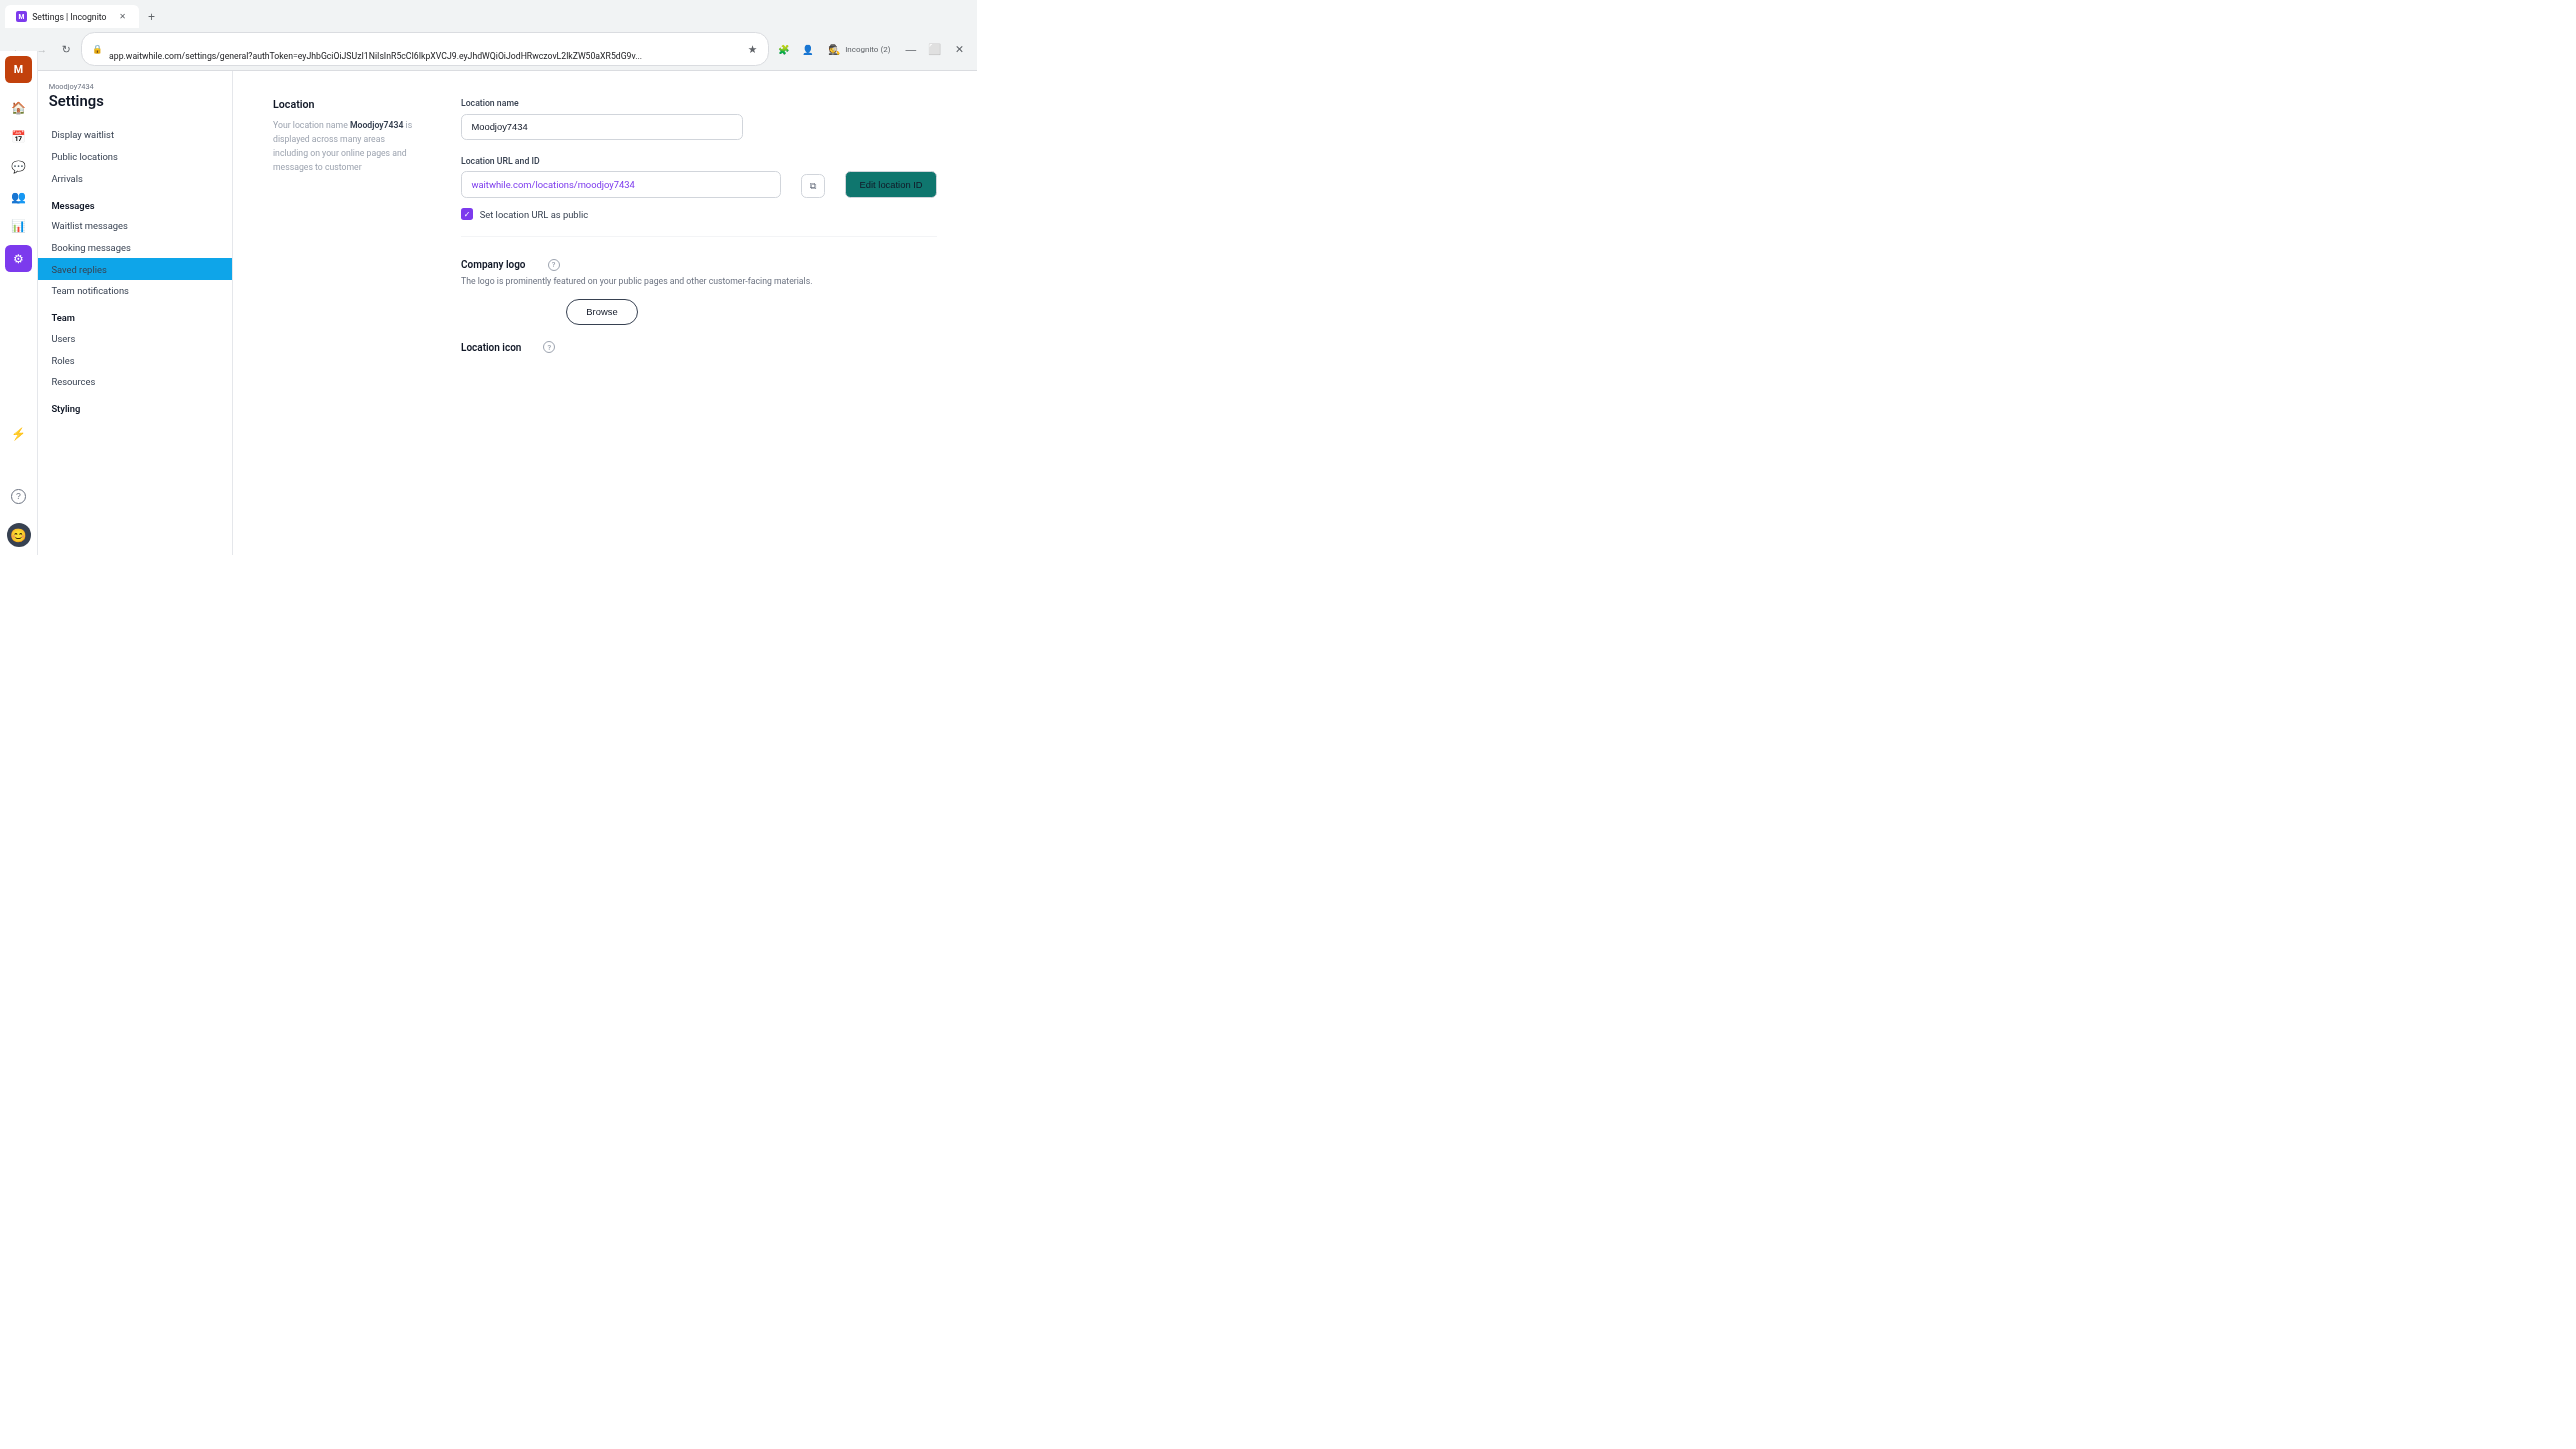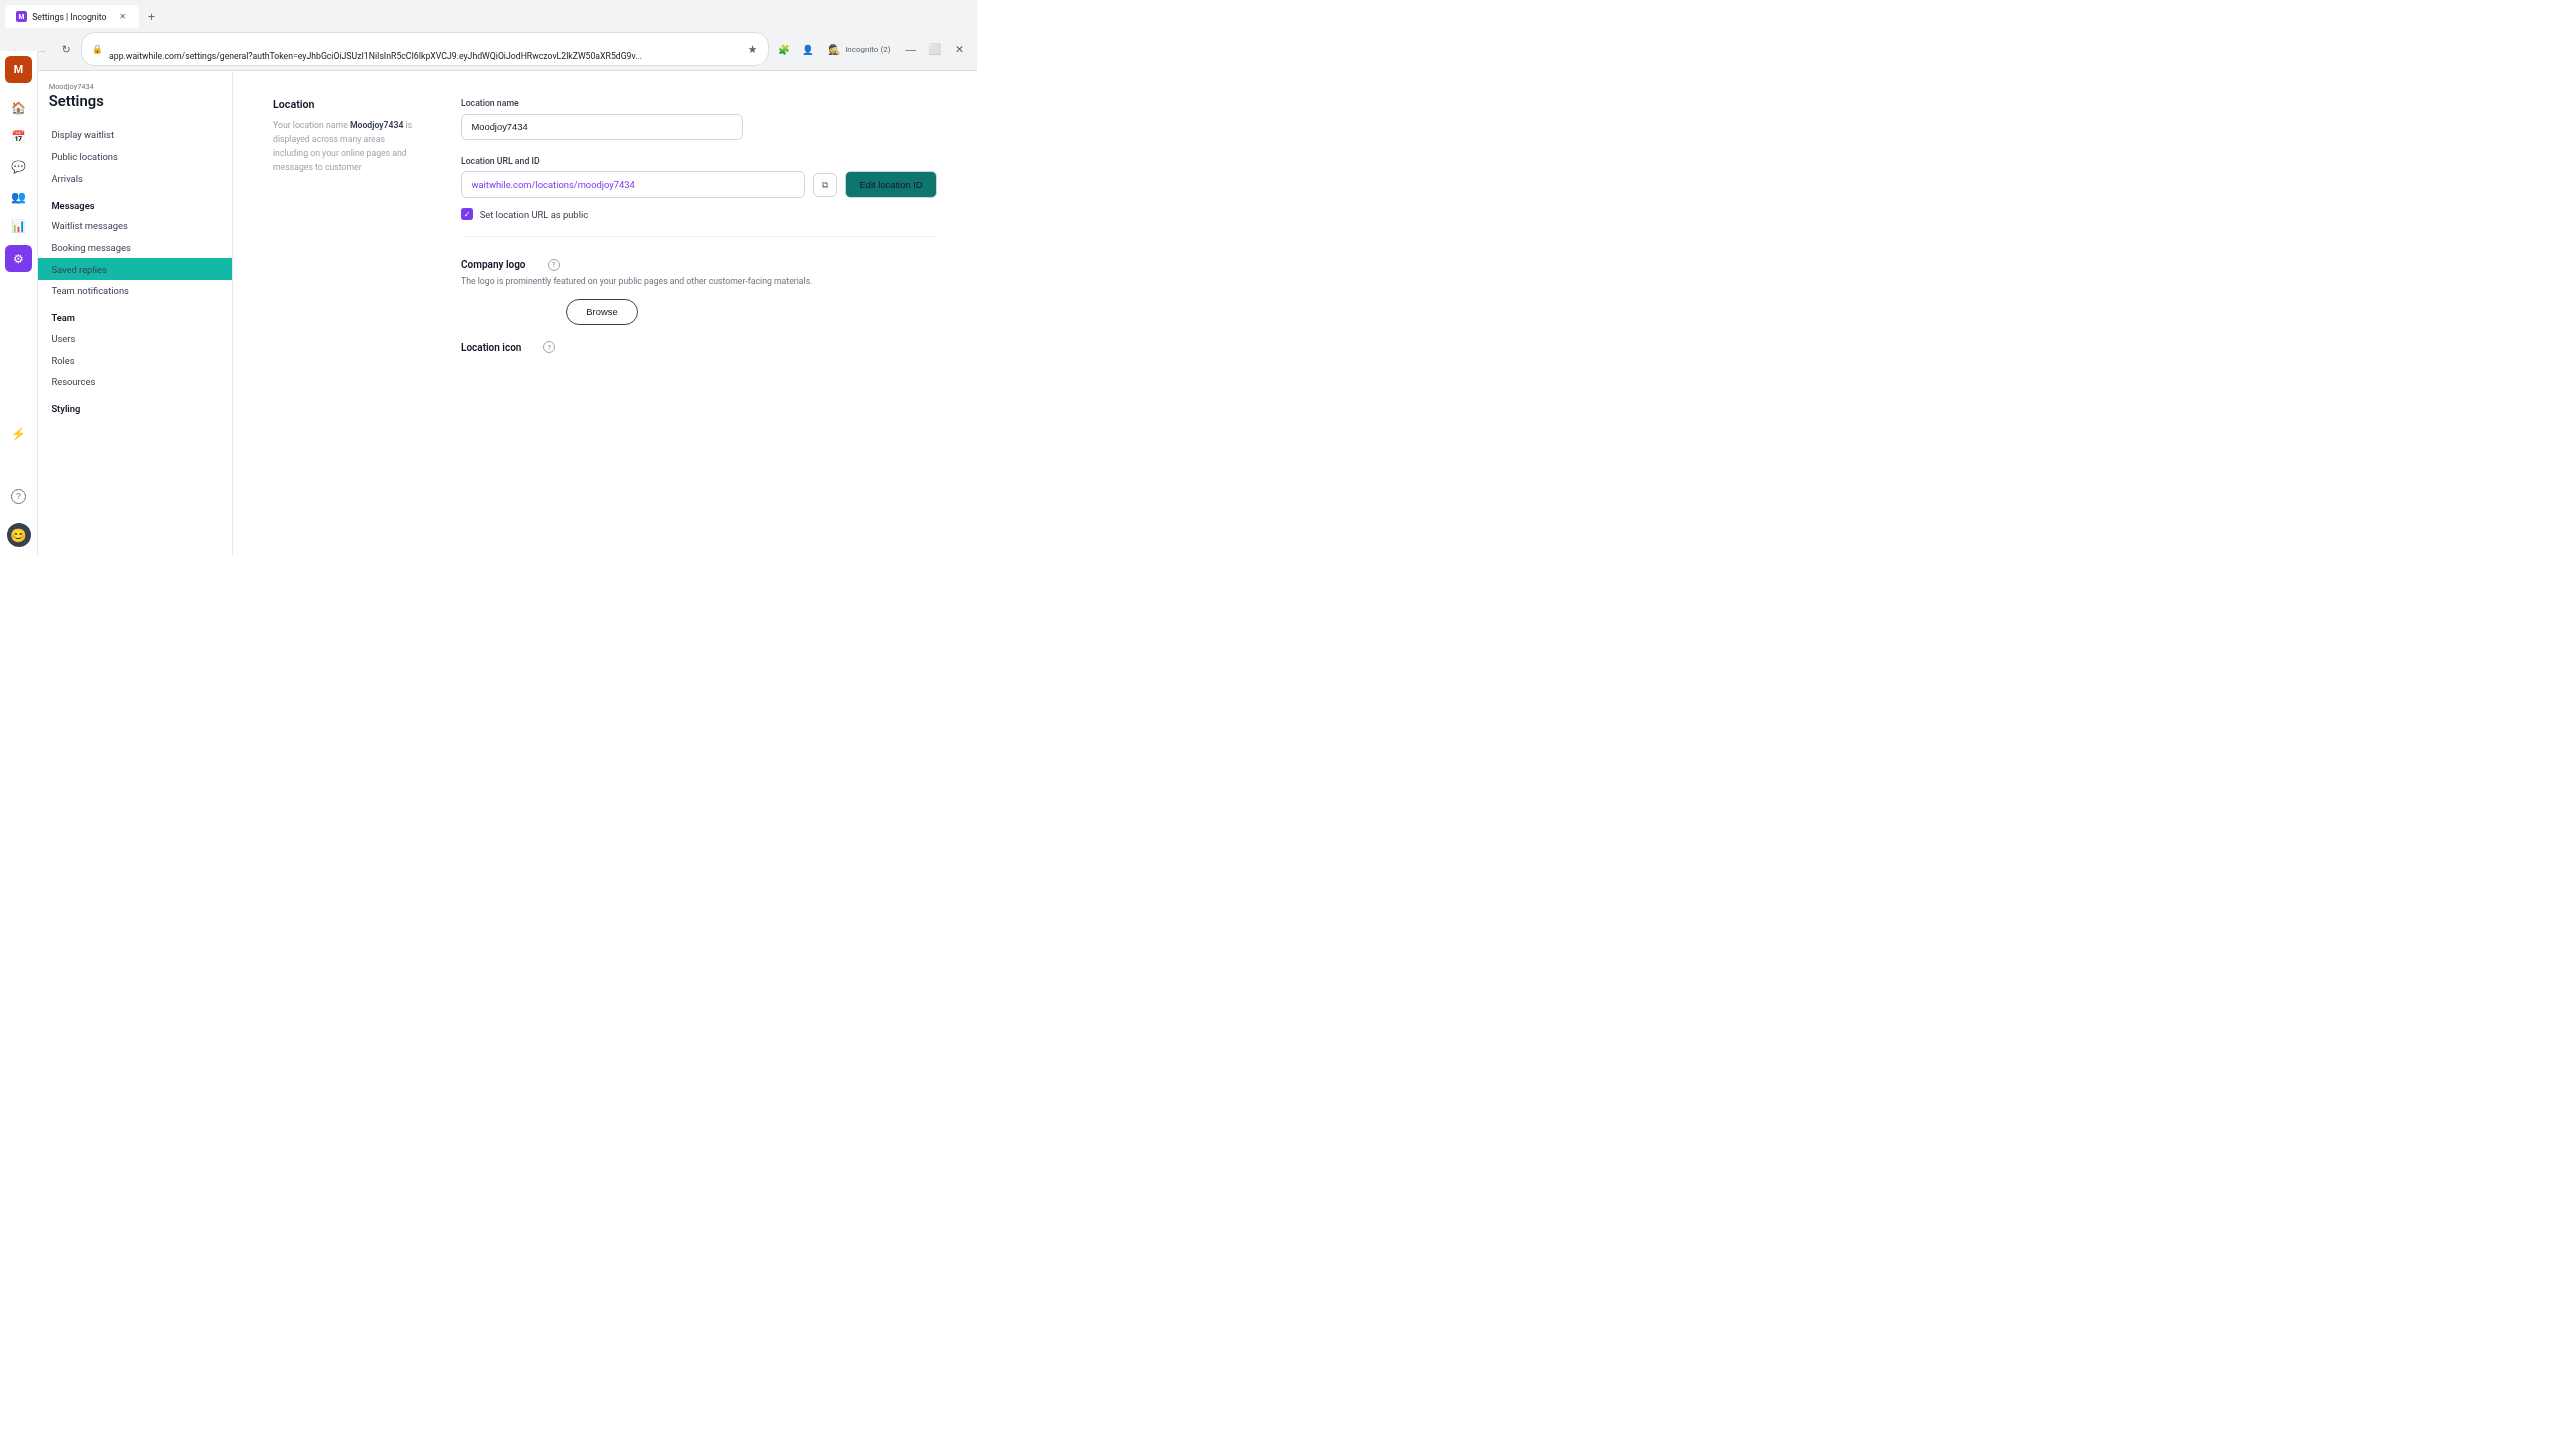--- a/index.html
+++ b/index.html
@@ -217,22 +217,22 @@
       border-radius: 5.4px;
       font-size: 9.4px;
       color: #111827;
       background: #fff;
       outline: none;
       margin-bottom: 16px;
     }
 
     .url-field-group {
       display: flex;
-      align-items: center;
-      gap: 8px;
+      align-items: flex-end;
+      gap: 20px;
       margin-bottom: 10.7px;
       max-width: 510px;
     }
     .url-display {
       flex: 1;
       padding: 6.7px 9.4px;
       border: 0.7px solid #d1d5db;
       border-radius: 5.4px;
       font-size: 9.4px;
       color: #7c3aed;
@@ -401,21 +401,21 @@
       <span class="sidebar-title">Settings</span>
     </div>
 
     <a class="sidebar-nav-item">Display waitlist</a>
     <a class="sidebar-nav-item">Public locations</a>
     <a class="sidebar-nav-item">Arrivals</a>
 
     <div class="sidebar-section-header">Messages</div>
     <a class="sidebar-nav-item">Waitlist messages</a>
     <a class="sidebar-nav-item">Booking messages</a>
-    <a class="sidebar-nav-item" style="background:#14b8a6;">Saved replies</a>
+    <a class="sidebar-nav-item" style="background:#0ea5e9;">Saved replies</a>
     <a class="sidebar-nav-item">Team notifications</a>
 
     <div class="sidebar-section-header">Team</div>
     <a class="sidebar-nav-item">Users</a>
     <a class="sidebar-nav-item">Roles</a>
     <a class="sidebar-nav-item">Resources</a>
 
     <div class="sidebar-section-header">Styling</div>
   </div>
 

